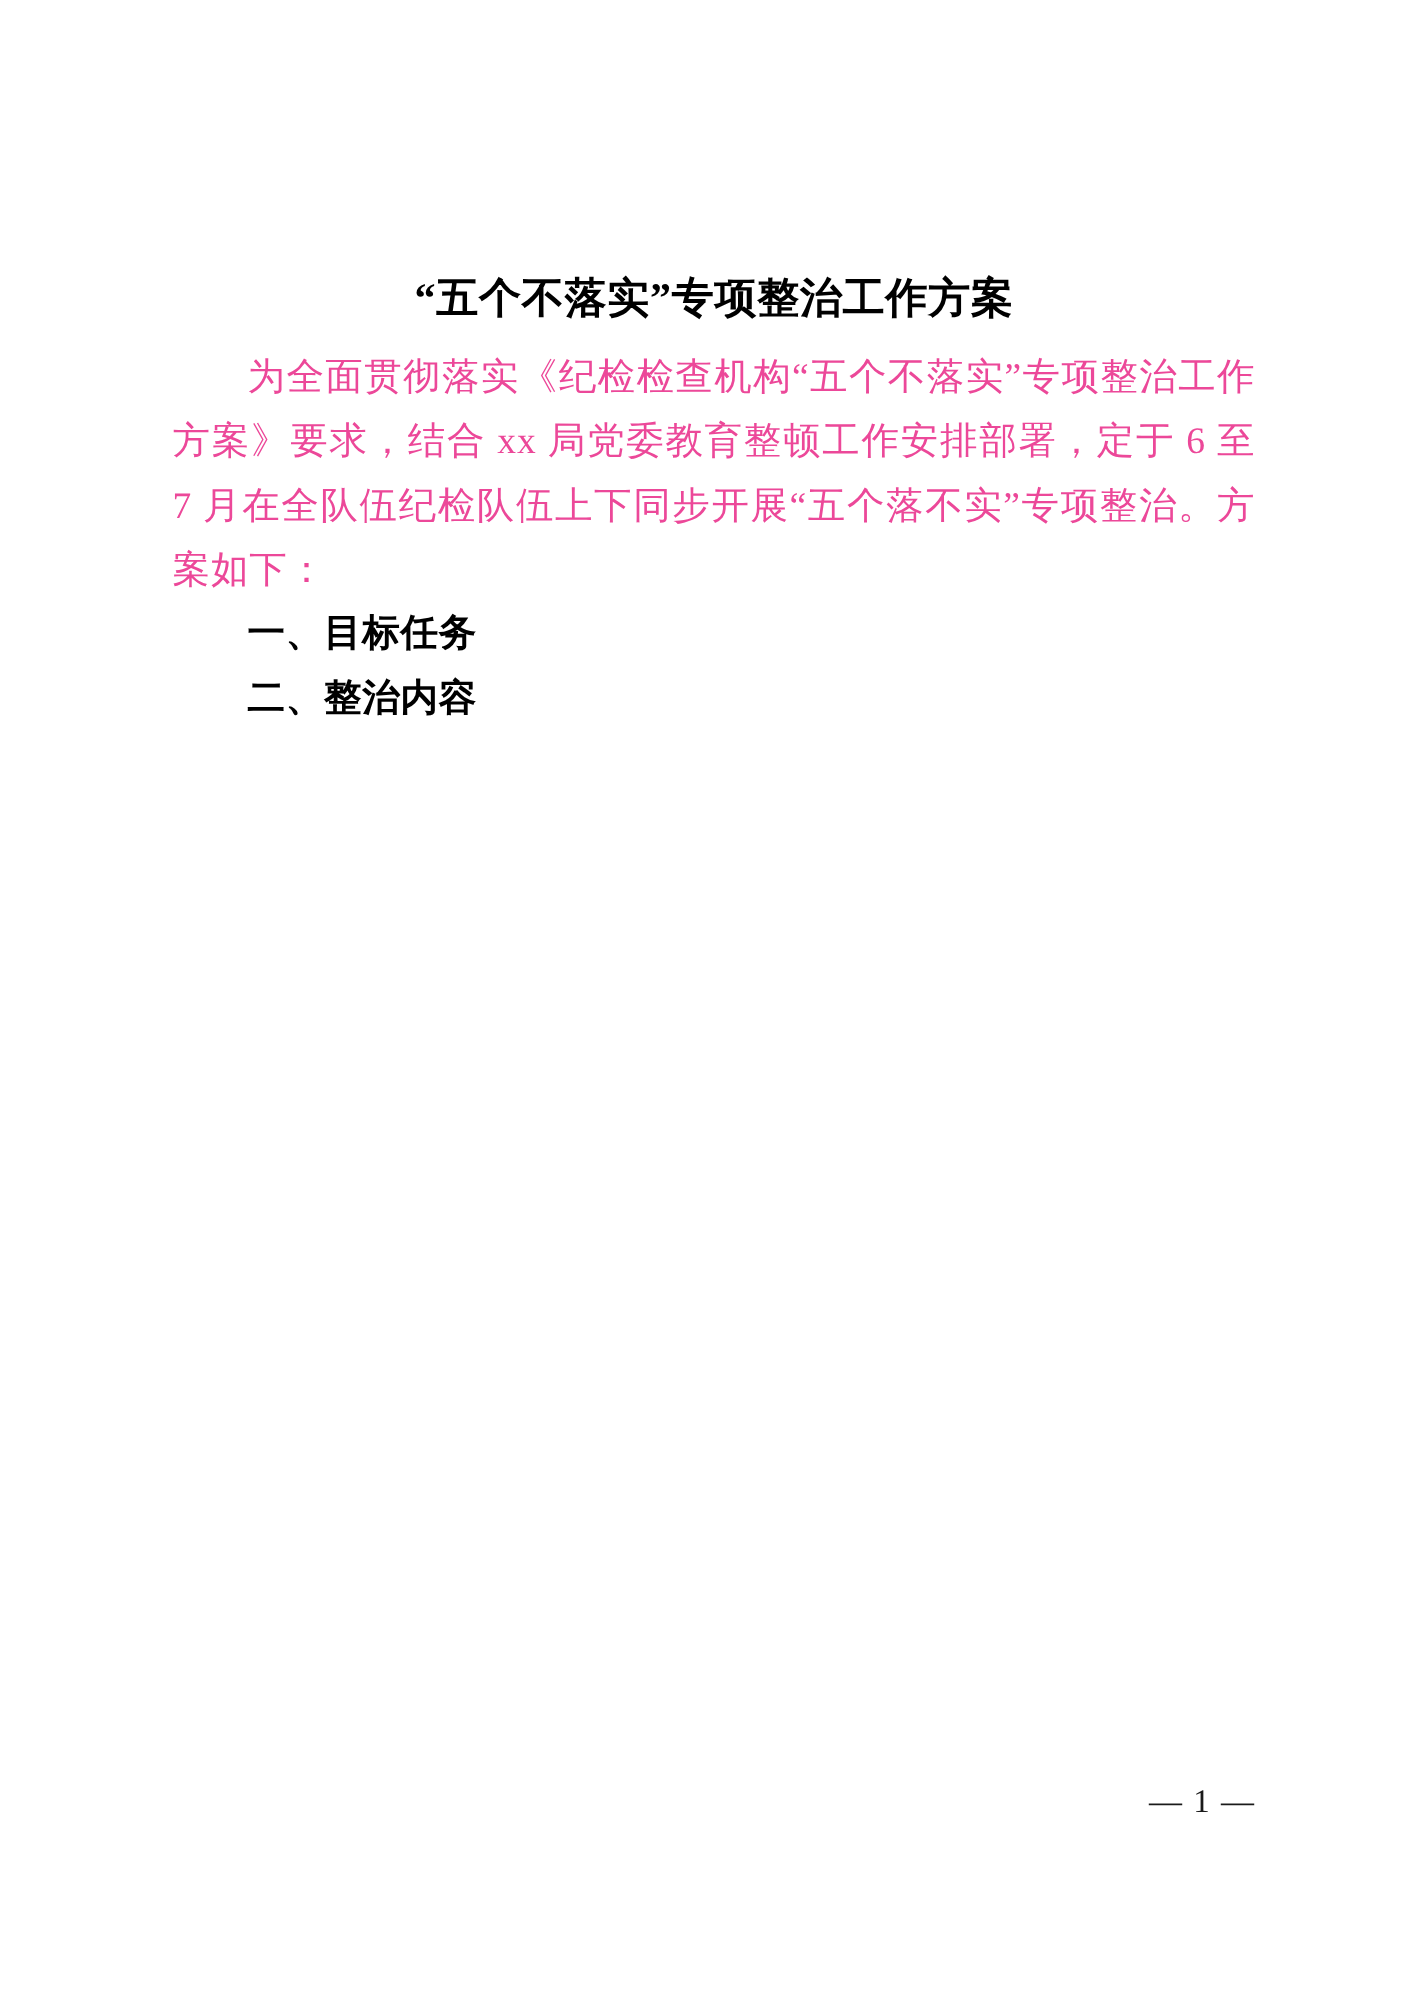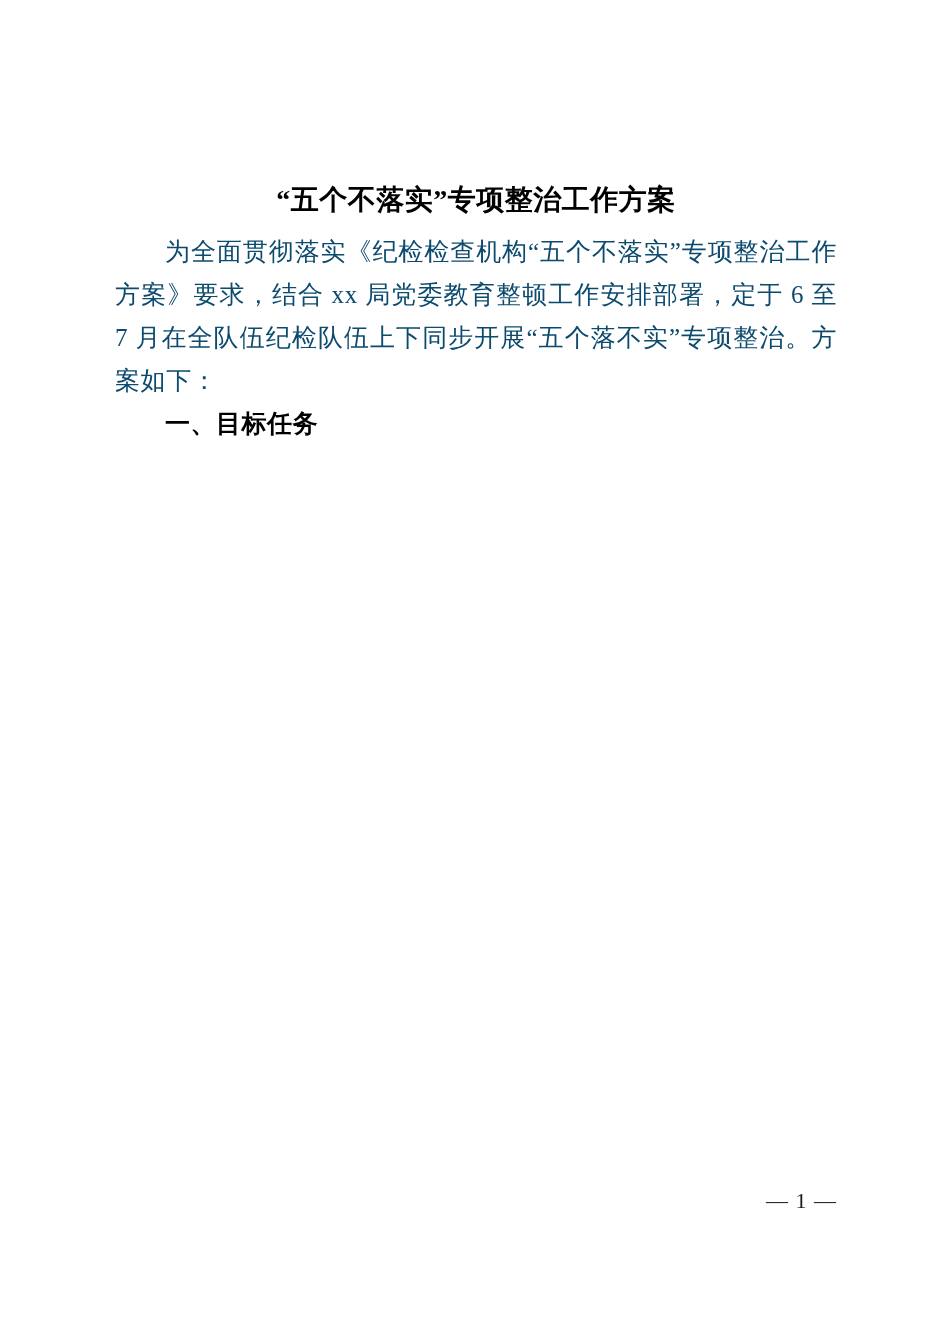--- a/index.html
+++ b/index.html
@@ -26,34 +26,34 @@
     font-weight: 700;
     font-size: 28px;
     line-height: 43px;
     color: #000000;
     text-align: center;
     letter-spacing: 0.5px;
     margin: 0 0 9px 0;
     white-space: nowrap;
   }
   .section-heading {
-    font-family: Liberation Serif, serif;
+    font-family: Liberation Mono, monospace;
     font-weight: 700;
     font-size: 25px;
     line-height: 43px;
     color: #000000;
     text-indent: 50px;
     margin: 0;
     letter-spacing: 0.5px;
   }
   .body-para {
     font-family: "Liberation Serif", "DejaVu Serif", serif;
     font-size: 25px;
     line-height: 43px;
-    color: #0c4a6e;
+    color: #ec4899;
     margin: 0;
     text-indent: 50px;
     text-align: justify;
     text-justify: inter-character;
     letter-spacing: 0.6px;
     word-break: break-all;
   }
   .page-footer {
     position: absolute;
     left: 0;
@@ -73,19 +73,20 @@
 
   <div class="content">
 
     <h1 class="doc-title">“五个不落实”专项整治工作方案</h1>
 
     <p class="body-para">为全面贯彻落实《纪检检查机构“五个不落实”专项整治工作方案》要求，结合 xx 局党委教育整顿工作安排部署，定于 6 至 7 月在全队伍纪检队伍上下同步开展“五个落不实”专项整治。方案如下：</p>
 
     <h2 class="section-heading">一、目标任务</h2>
 
 
+    <h2 class="section-heading">二、整治内容</h2>
 
 
   </div>
 
   <div class="page-footer">— 1 —</div>
 
 </div>
 
 </body></html>

